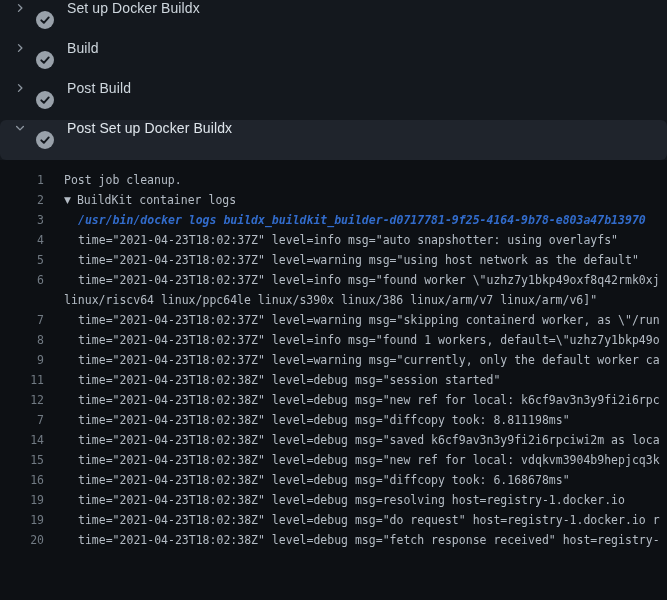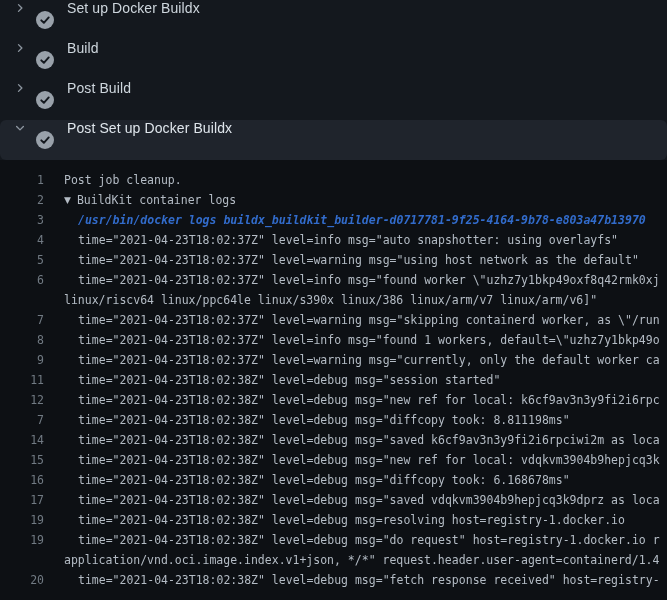--- a/index.html
+++ b/index.html
@@ -163,33 +163,25 @@
   </div>
       <div class="log-line">
     <span class="ln">15</span>
     <span class="lc ind2"><span class="lt">time="2021-04-23T18:02:38Z" level=debug msg="new ref for local: vdqkvm3904b9hepjcq3k</span></span>
   </div>
       <div class="log-line">
     <span class="ln">16</span>
     <span class="lc ind2"><span class="lt">time="2021-04-23T18:02:38Z" level=debug msg="diffcopy took: 6.168678ms"</span></span>
   </div>
       <div class="log-line">
-    <span class="ln">17</span>
-    <span class="lc ind2"><span class="lt">time="2021-04-23T18:02:38Z" level=debug msg="saved vdqkvm3904b9hepjcq3k9dprz as loca</span></span>
-  </div>
-      <div class="log-line">
     <span class="ln">19</span>
     <span class="lc ind2"><span class="lt">time="2021-04-23T18:02:38Z" level=debug msg=resolving host=registry-1.docker.io</span></span>
   </div>
       <div class="log-line">
     <span class="ln">19</span>
     <span class="lc ind2"><span class="lt">time="2021-04-23T18:02:38Z" level=debug msg="do request" host=registry-1.docker.io r</span></span>
-  </div>
-      <div class="log-line">
-    <span class="ln"></span>
-    <span class="lc"><span class="lt">application/vnd.oci.image.index.v1+json, */*" request.header.user-agent=containerd/1.4</span></span>
   </div>
       <div class="log-line">
     <span class="ln">20</span>
     <span class="lc ind2"><span class="lt">time="2021-04-23T18:02:38Z" level=debug msg="fetch response received" host=registry-</span></span>
   </div>
     </div>
 </div>
 
 </body></html>

